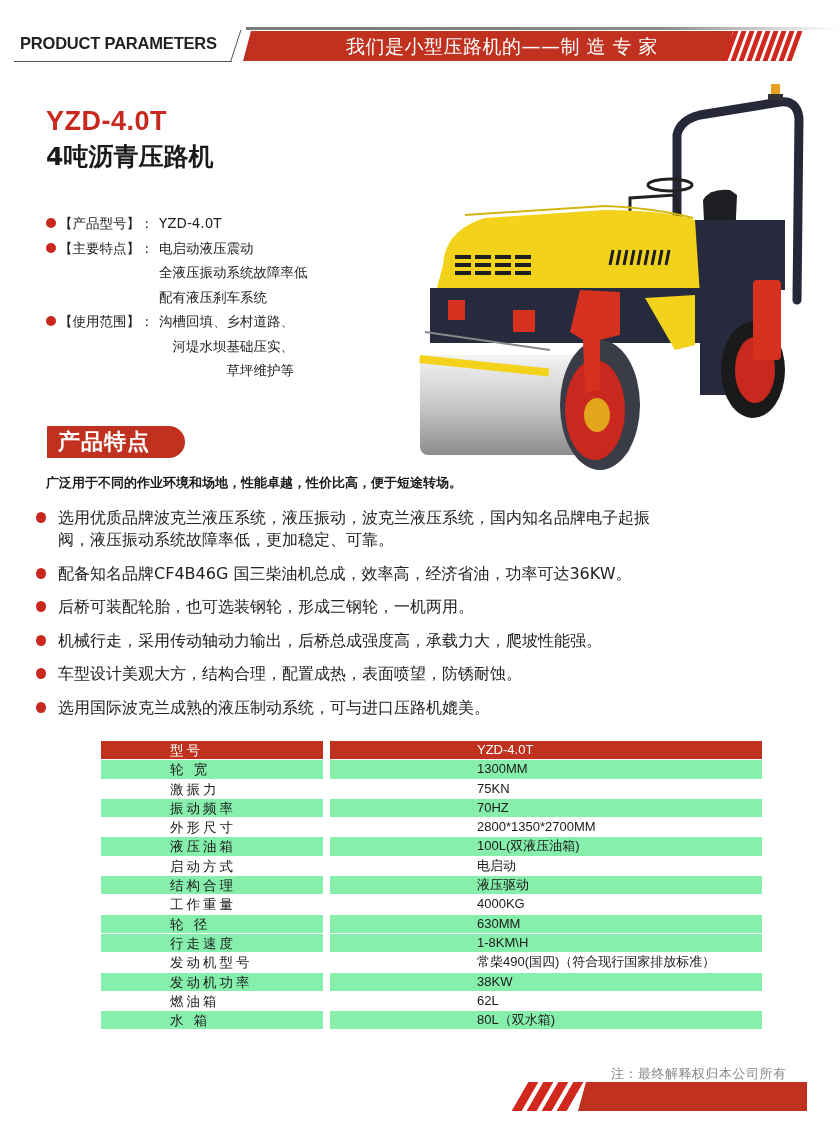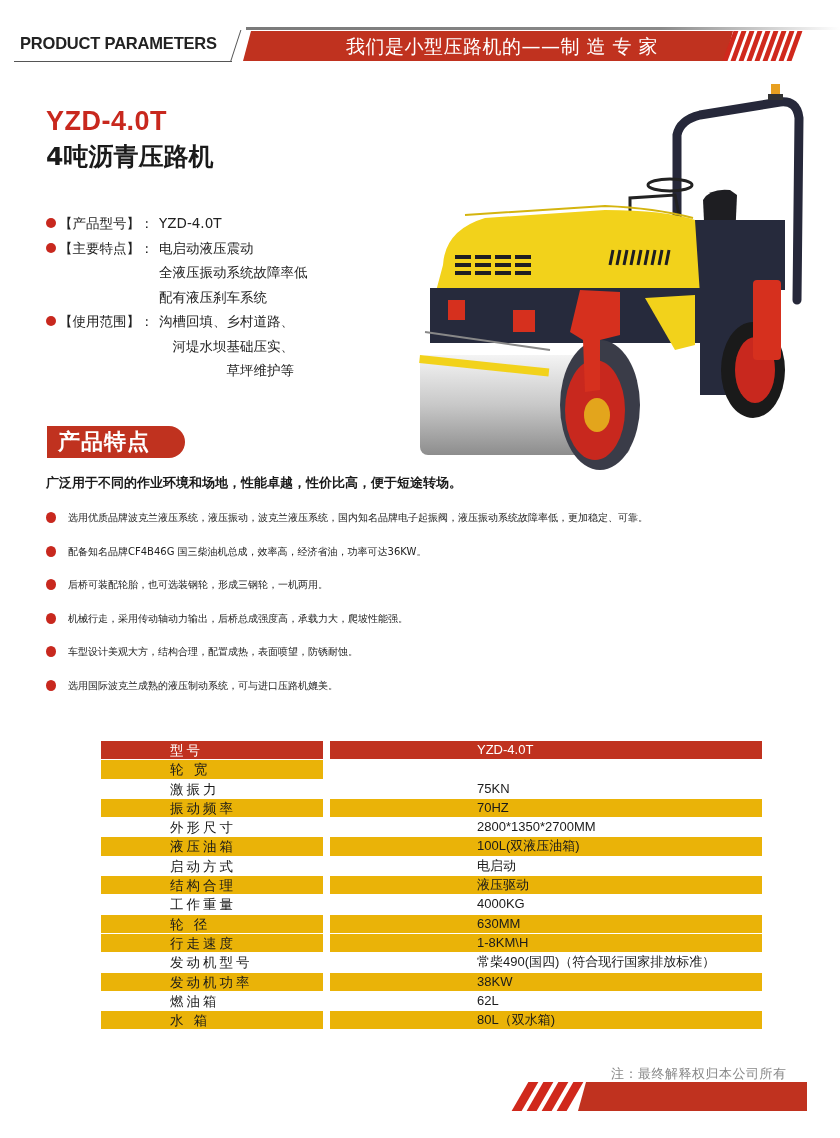--- a/index.html
+++ b/index.html
@@ -29,32 +29,32 @@
 
   
   .machine { position: absolute; left: 405px; top: 70px; width: 420px; height: 420px; }
 
   
   .badge { position: absolute; left: 47px; top: 426px; width: 138px; height: 32px; background: #c0321f; border-radius: 0 16px 16px 0; }
   .badge-text { position: absolute; left: 58px; top: 427px; font-size: 22px; font-weight: bold; color: #fff; letter-spacing: 1px; }
 
   .intro { position: absolute; left: 46px; top: 474px; font-size: 13px; font-weight: bold; color: #1a1a1a; }
 
-  .features { position: absolute; left: 46px; top: 507px; width: 700px; font-size: 10px; color: #222; }
+  .features { position: absolute; left: 36px; top: 507px; width: 700px; font-size: 16px; color: #222; }
   .feat { display: flex; margin-bottom: 11.5px; line-height: 22px; }
   .feat-bullet { width: 10px; height: 11px; border-radius: 50%; background: #c8281e; margin-top: 5px; margin-right: 12px; flex-shrink: 0; }
   .feat-text { flex: 1; }
 
   
   .tbl { position: absolute; left: 101px; top: 741px; width: 661px; }
   .trow { display: flex; height: 19.3px; }
   .tcell-l { width: 222px; height: 18.3px; padding-left: 69px; font-size: 13.5px; line-height: 18.3px; letter-spacing: 3px; color: #1a1a1a; }
   .tcell-r { width: 432px; margin-left: 7px; height: 18.3px; padding-left: 147px; font-size: 13px; line-height: 18.3px; color: #1a1a1a; font-family: "Liberation Sans", sans-serif; }
   .trow.head .tcell-l, .trow.head .tcell-r { background: #c0321f; color: #ffffff; }
-  .trow.shade .tcell-l, .trow.shade .tcell-r { background: #eab308; }
+  .trow.shade .tcell-l, .trow.shade .tcell-r { background: #86efac; }
 
   .note { position: absolute; left: 611px; top: 1065px; font-size: 13px; color: #888; letter-spacing: 0.5px; }
   .foot-band { position: absolute; left: 578px; top: 1082px; width: 229px; height: 29px; background: #c0321f; clip-path: polygon(8px 0, 100% 0, 100% 100%, 0 100%); }
   .foot-stripes { position: absolute; left: 520px; top: 1082px; height: 29px; display: flex; gap: 5px; }
   .foot-stripes span { display: block; width: 10px; height: 29px; background: #d0281c; transform: skewX(-30deg); }
 </style>
 </head>
 <body>
 
 <div class="hdr-title">PRODUCT PARAMETERS</div>
@@ -208,20 +208,21 @@
   </div>
 </div>
 
 <div class="tbl">
   <div class="trow head">
     <div class="tcell-l">型号</div>
     <div class="tcell-r">YZD-4.0T</div>
   </div>
   <div class="trow shade">
       <div class="tcell-l">轮 宽</div>
+      <div class="tcell-r">1300MM</div>
     </div>
   <div class="trow">
       <div class="tcell-l">激振力</div>
       <div class="tcell-r">75KN</div>
     </div>
   <div class="trow shade">
       <div class="tcell-l">振动频率</div>
       <div class="tcell-r">70HZ</div>
     </div>
   <div class="trow">

